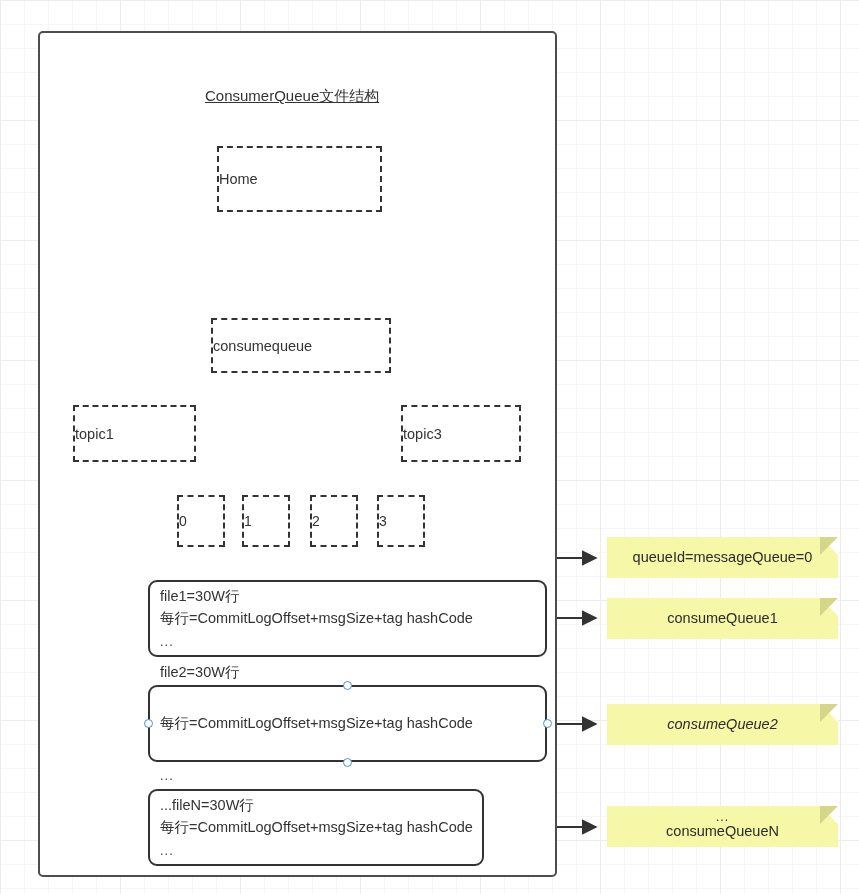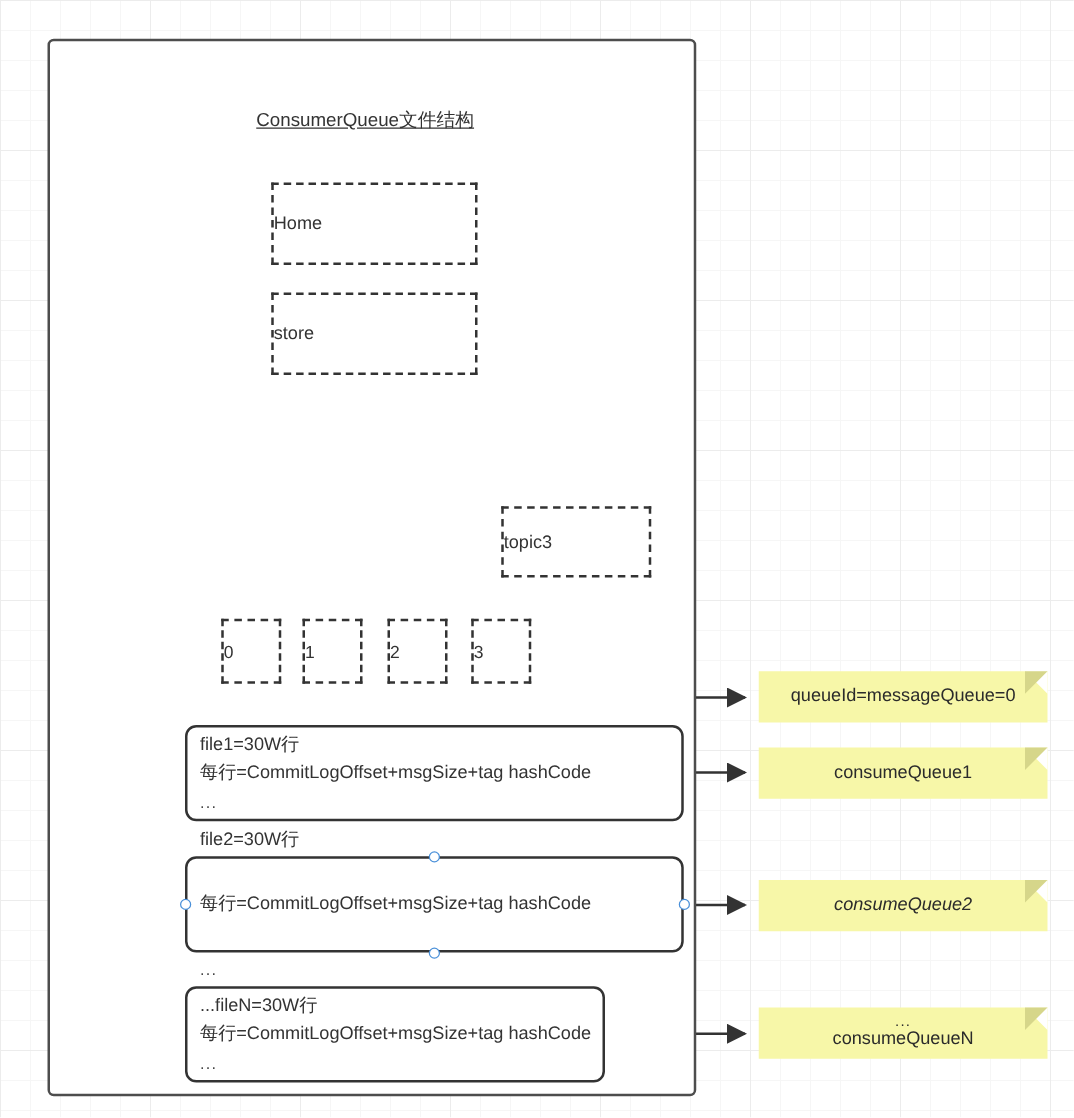--- a/index.html
+++ b/index.html
@@ -183,25 +183,28 @@
       <line x1="547" y1="724" x2="596" y2="724" marker-end="url(#arrowbig)"></line>
 
       <line x1="547" y1="827" x2="596" y2="827" marker-end="url(#arrowbig)"></line>
     </g>
   </svg>
 
   <div class="node dashed-box" style="left:217px; top:146px; width:165px; height:66px;">
     <span>Home</span>
   </div>
 
-  <div class="node dashed-box" style="left:217px; top:234px; width:165px; height:66px;">
-    <span>store</span>
-  </div>
-
-
+
+  <div class="node dashed-box" style="left:211px; top:318px; width:180px; height:55px;">
+    <span>consumequeue</span>
+  </div>
+
+  <div class="node dashed-box" style="left:73px; top:405px; width:123px; height:57px;">
+    <span>topic1</span>
+  </div>
 
 
   <div class="node dashed-box" style="left:401px; top:405px; width:120px; height:57px;">
     <span>topic3</span>
   </div>
 
   <div class="node dashed-box small" style="left:177px; top:495px; width:48px; height:52px;">
     <span>0</span>
   </div>
 

